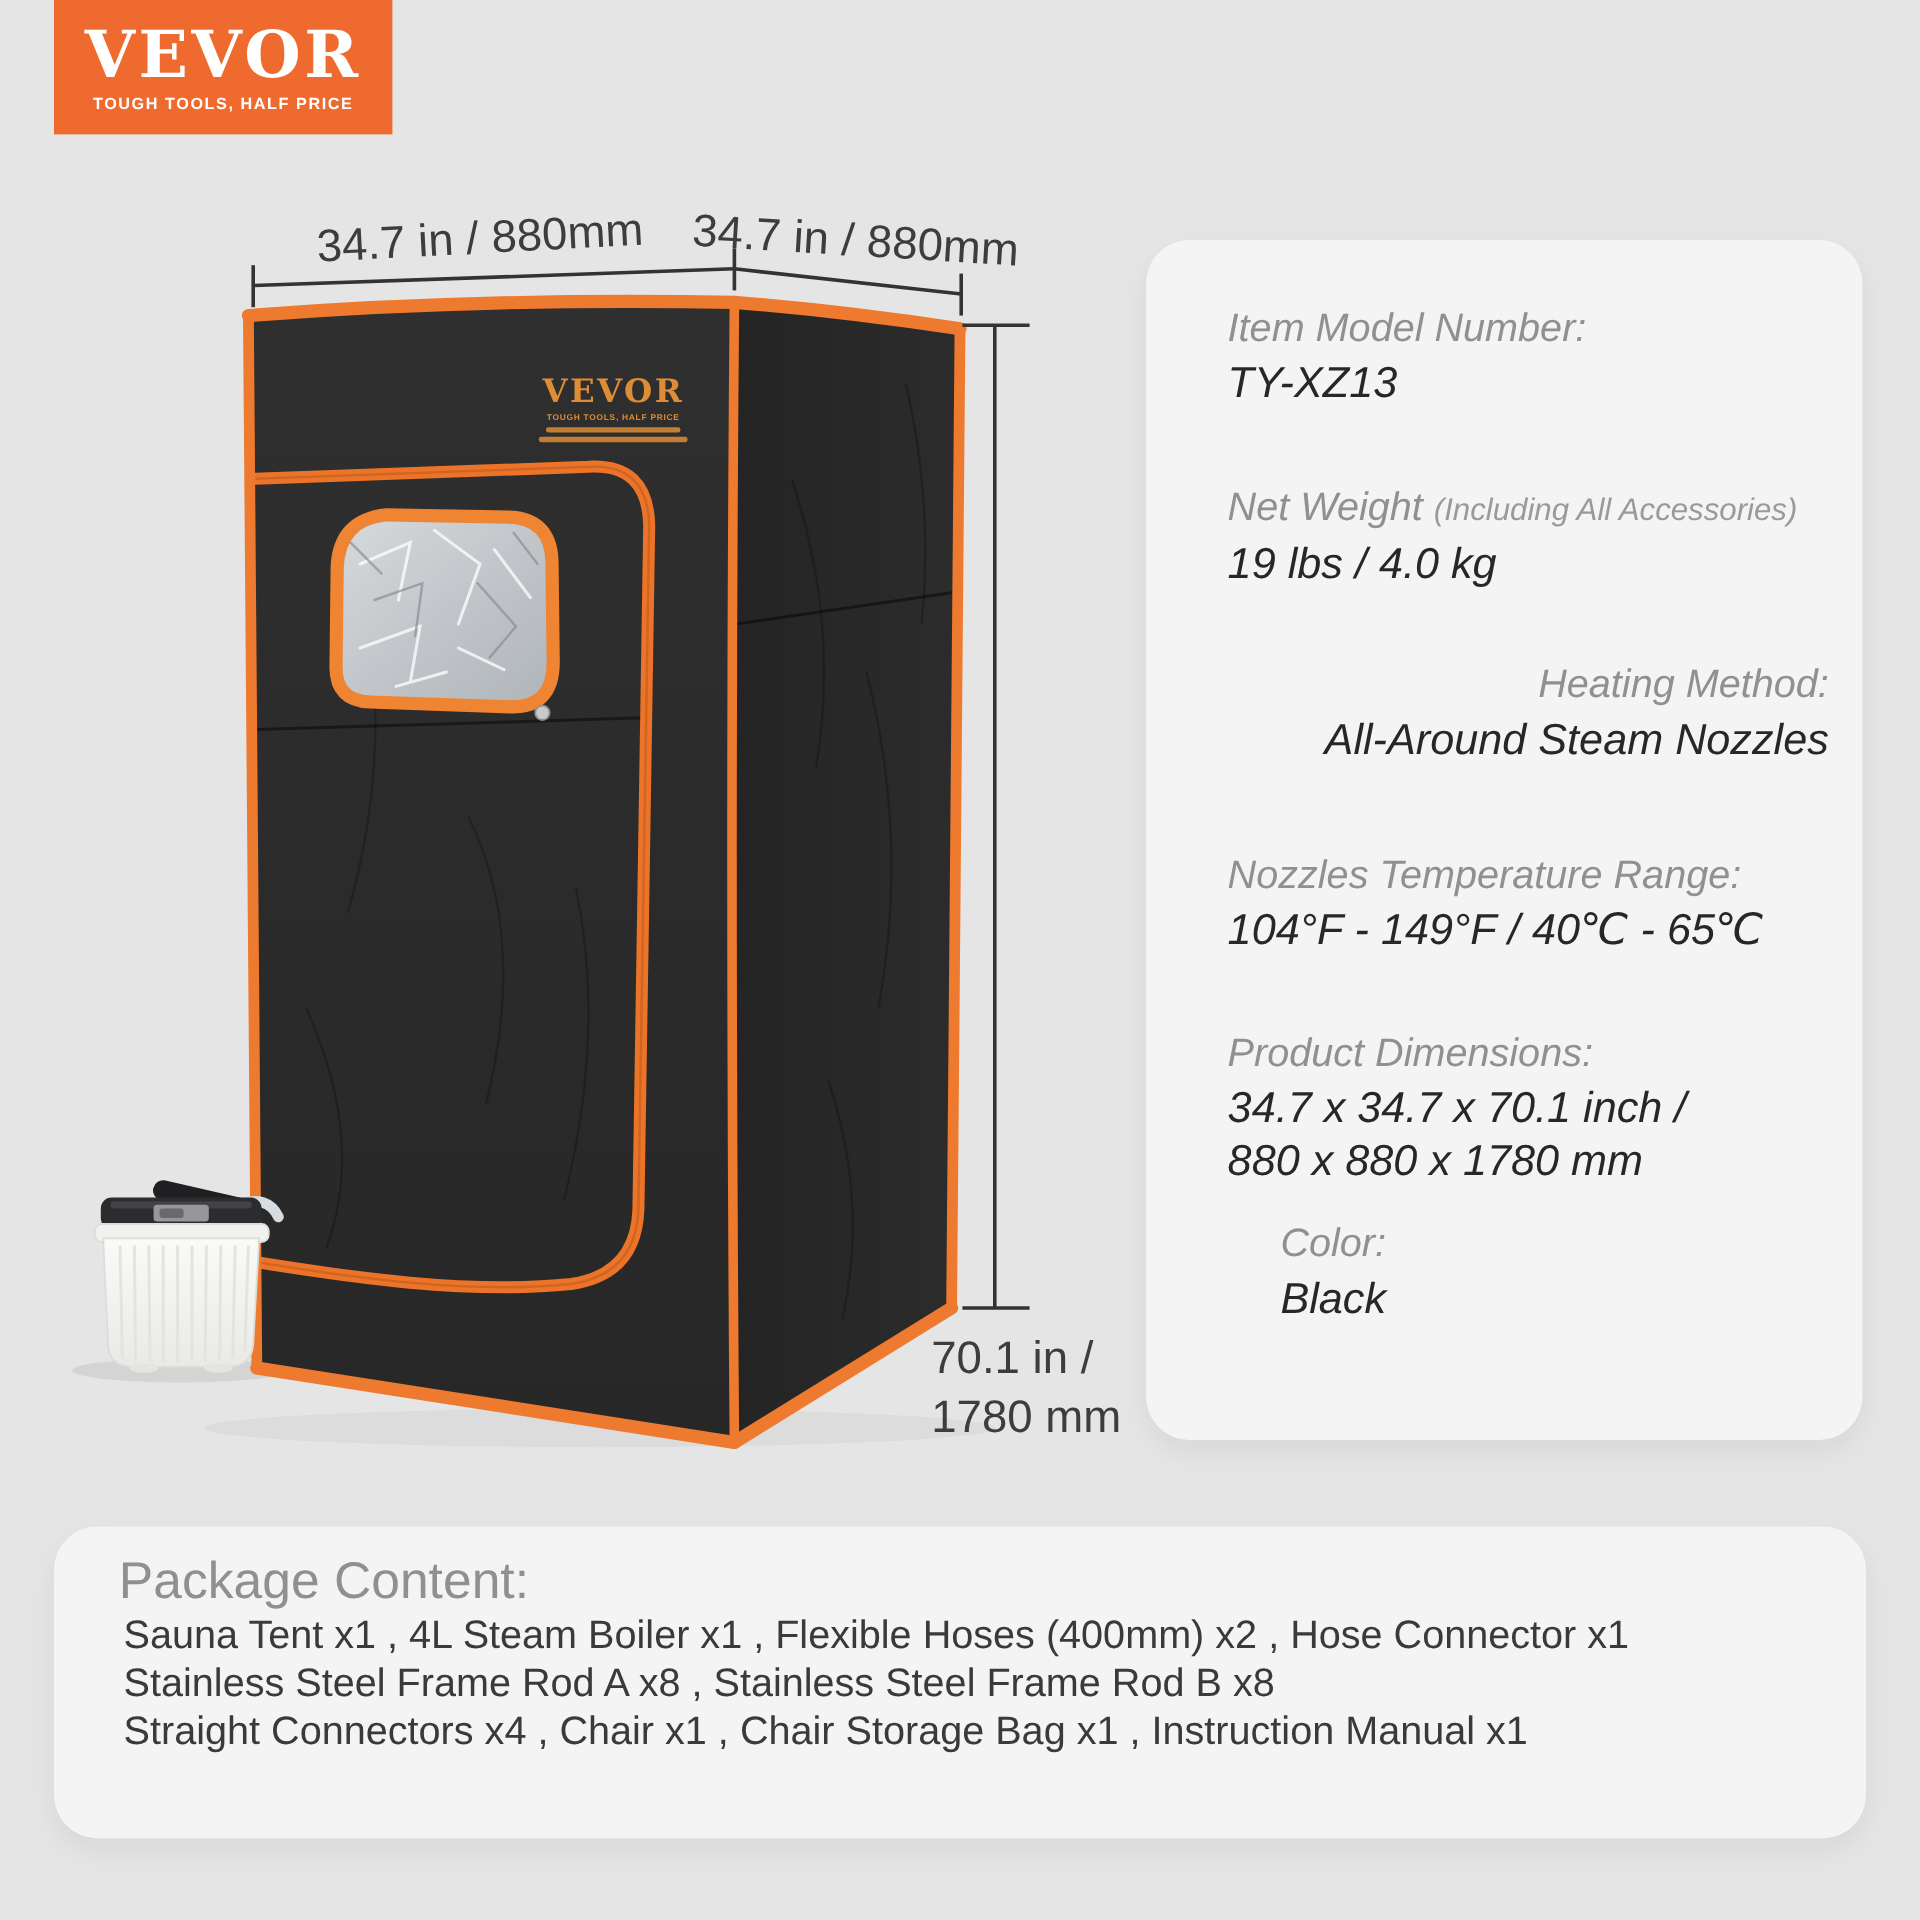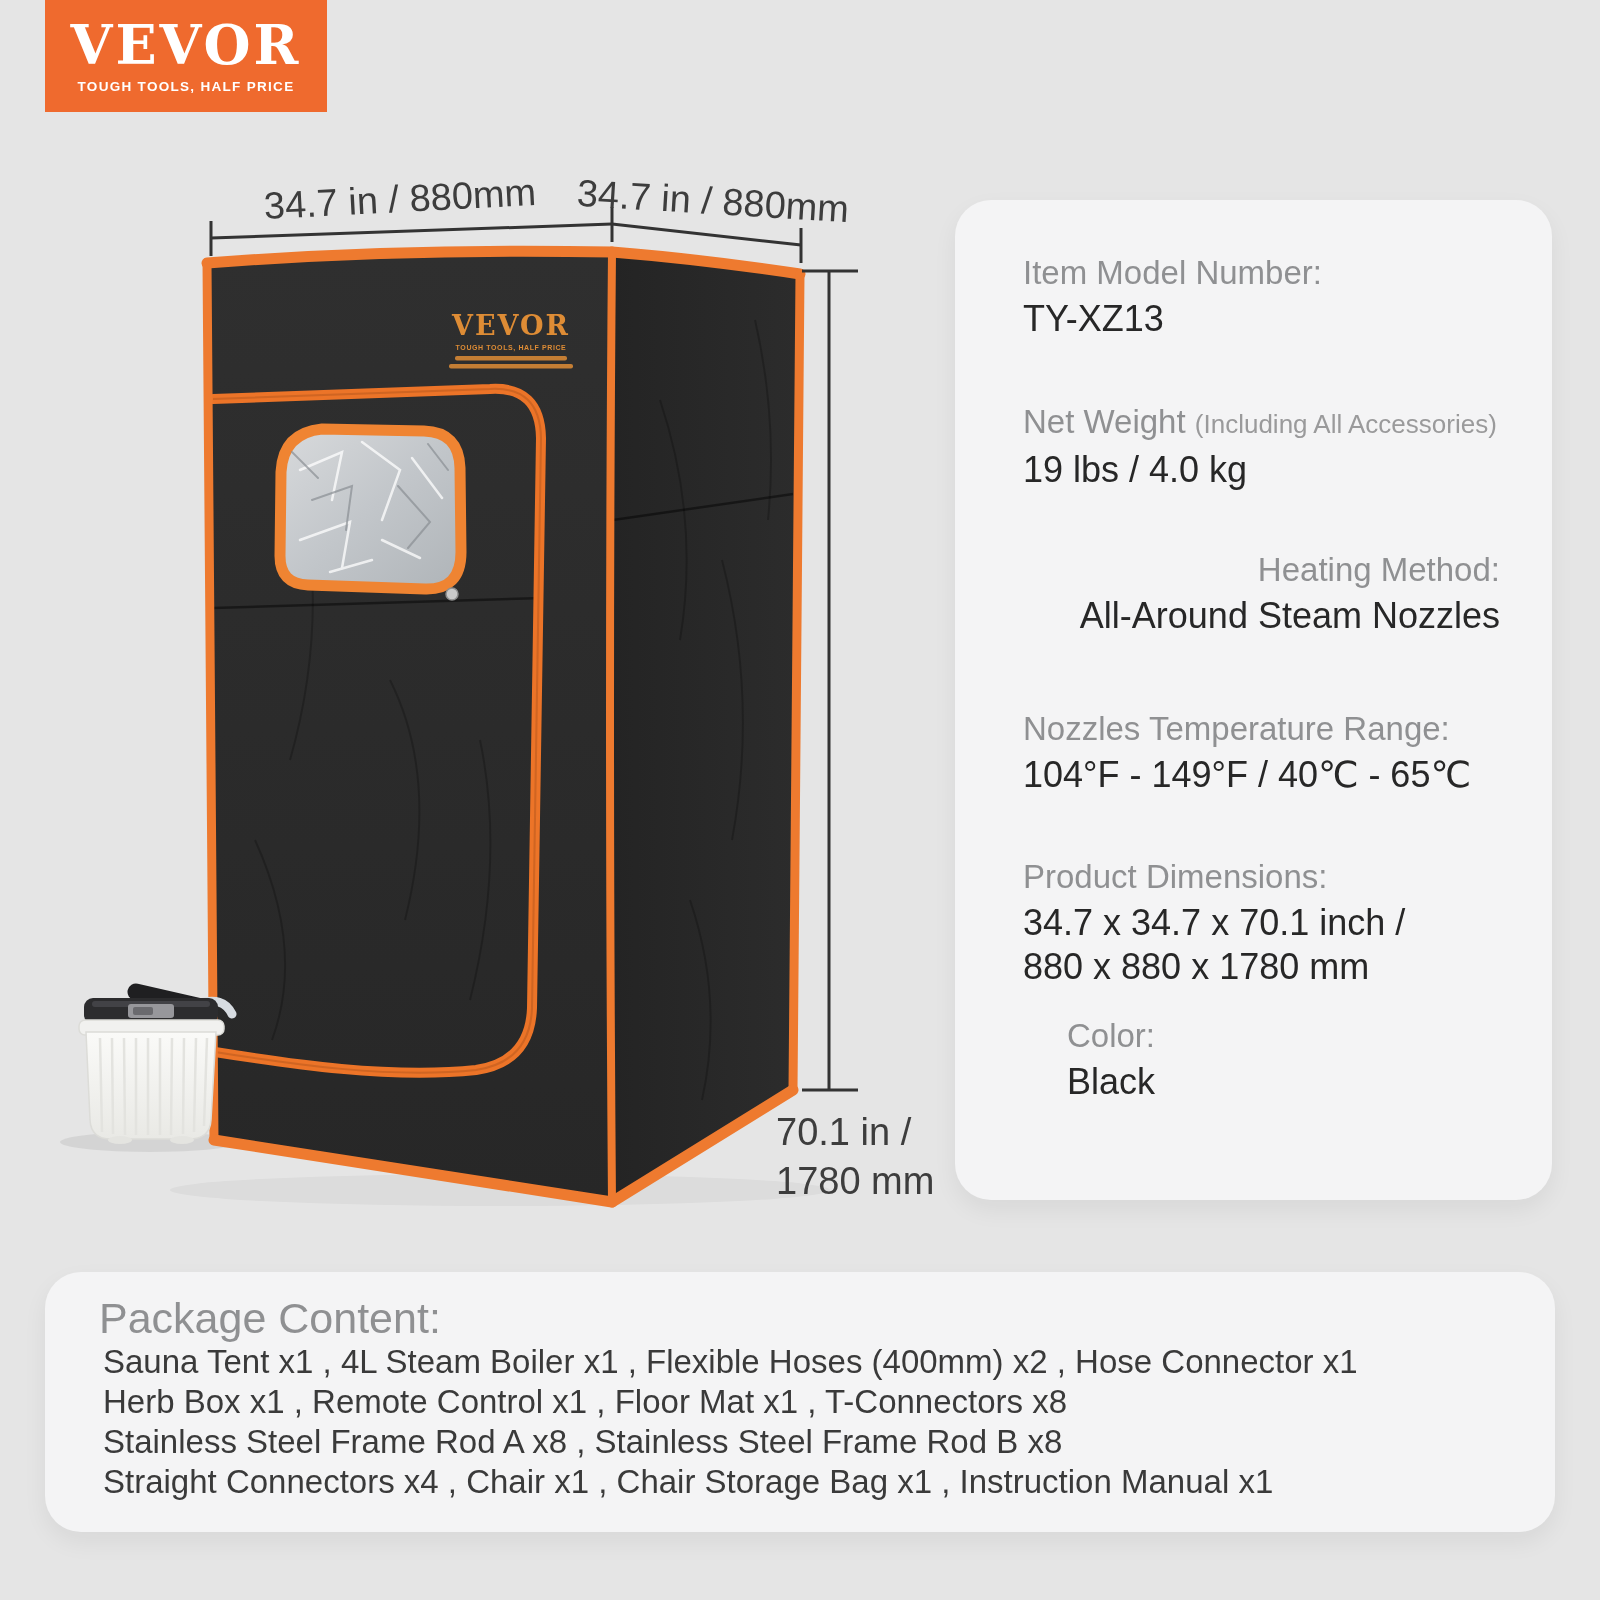--- a/index.html
+++ b/index.html
@@ -25,21 +25,21 @@
     position:absolute;color:#3D3D3D;font-size:38px;line-height:42px;white-space:nowrap;
   }
   .dim-label.l1{left:220px;top:178px;width:360px;text-align:center;transform:rotate(-3deg);}
   .dim-label.l2{left:558px;top:180px;width:310px;text-align:center;transform:rotate(3.5deg);}
   .dim-label.lh{left:776px;top:1108px;text-align:left;line-height:49px;}
   
   .spec-panel{
     position:absolute;left:955px;top:200px;width:597px;height:1000px;
     background:#F4F4F5;border-radius:36px;box-shadow:0 10px 24px rgba(0,0,0,0.06);
   }
-  .spec{position:absolute;left:68px;right:52px;}
+  .spec{position:absolute;left:68px;right:28px;font-style:italic;}
   .spec .label{font-size:33px;line-height:40px;color:#8F9092;}
   .spec .label .note{font-size:26px;color:#9A9A9B;}
   .spec .value{margin-top:4px;font-size:36px;line-height:44px;color:#272727;}
   .s1{top:53px;} .s2{top:202px;} .s3{top:350px;text-align:right;} .s4{top:509px;} .s5{top:657px;} .s6{top:816px;margin-left:44px;}
   
   .pkg-panel{
     position:absolute;left:45px;top:1272px;width:1510px;height:260px;
     background:#F4F4F5;border-radius:36px;box-shadow:0 10px 24px rgba(0,0,0,0.06);
   }
   .pkg-title{position:absolute;left:54px;top:26px;font-size:43px;line-height:40px;color:#8F9092;}
@@ -212,19 +212,18 @@
     <div class="spec s6">
       <div class="label">Color:</div>
       <div class="value">Black</div>
     </div>
   </div>
 
   <div class="pkg-panel">
     <div class="pkg-title">Package Content:</div>
     <div class="pkg-lines">
       <div>Sauna Tent x1 , 4L Steam Boiler x1 , Flexible Hoses (400mm) x2 , Hose Connector x1</div>
-      <div>Herb Box x1 , Remote Control x1 , Floor Mat x1 , T-Connectors x8</div>
       <div>Stainless Steel Frame Rod A x8 , Stainless Steel Frame Rod B x8</div>
       <div>Straight Connectors x4 , Chair x1 , Chair Storage Bag x1 , Instruction Manual x1</div>
     </div>
   </div>
 
 </div>
 
 </body></html>

